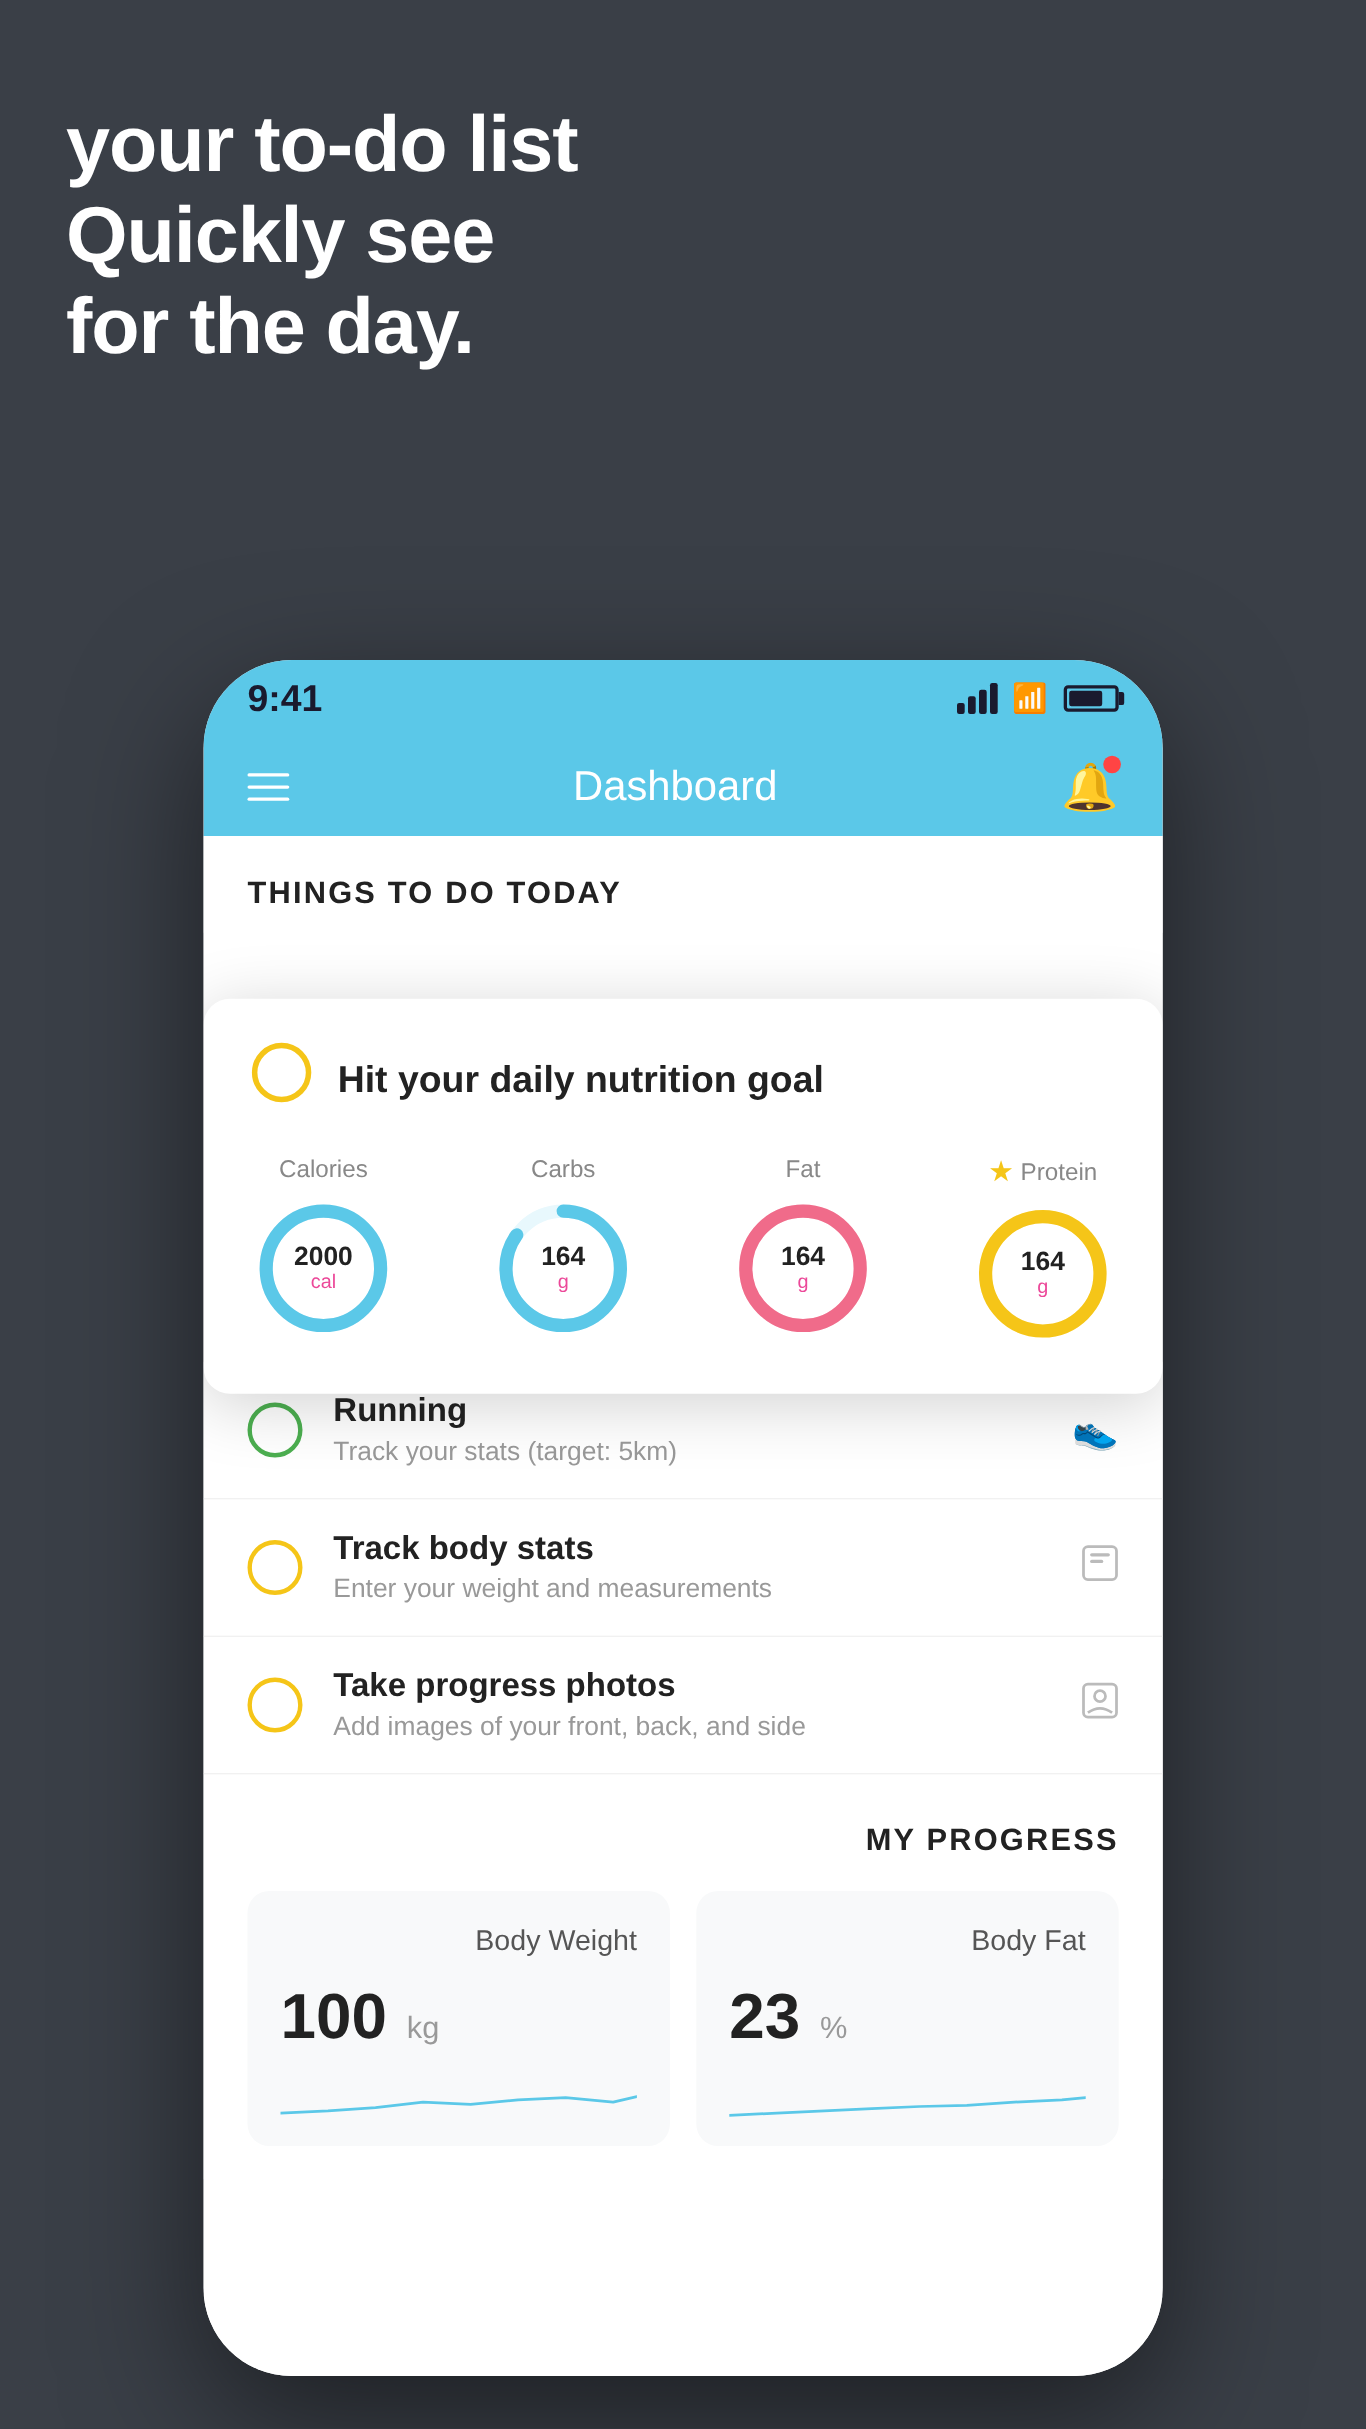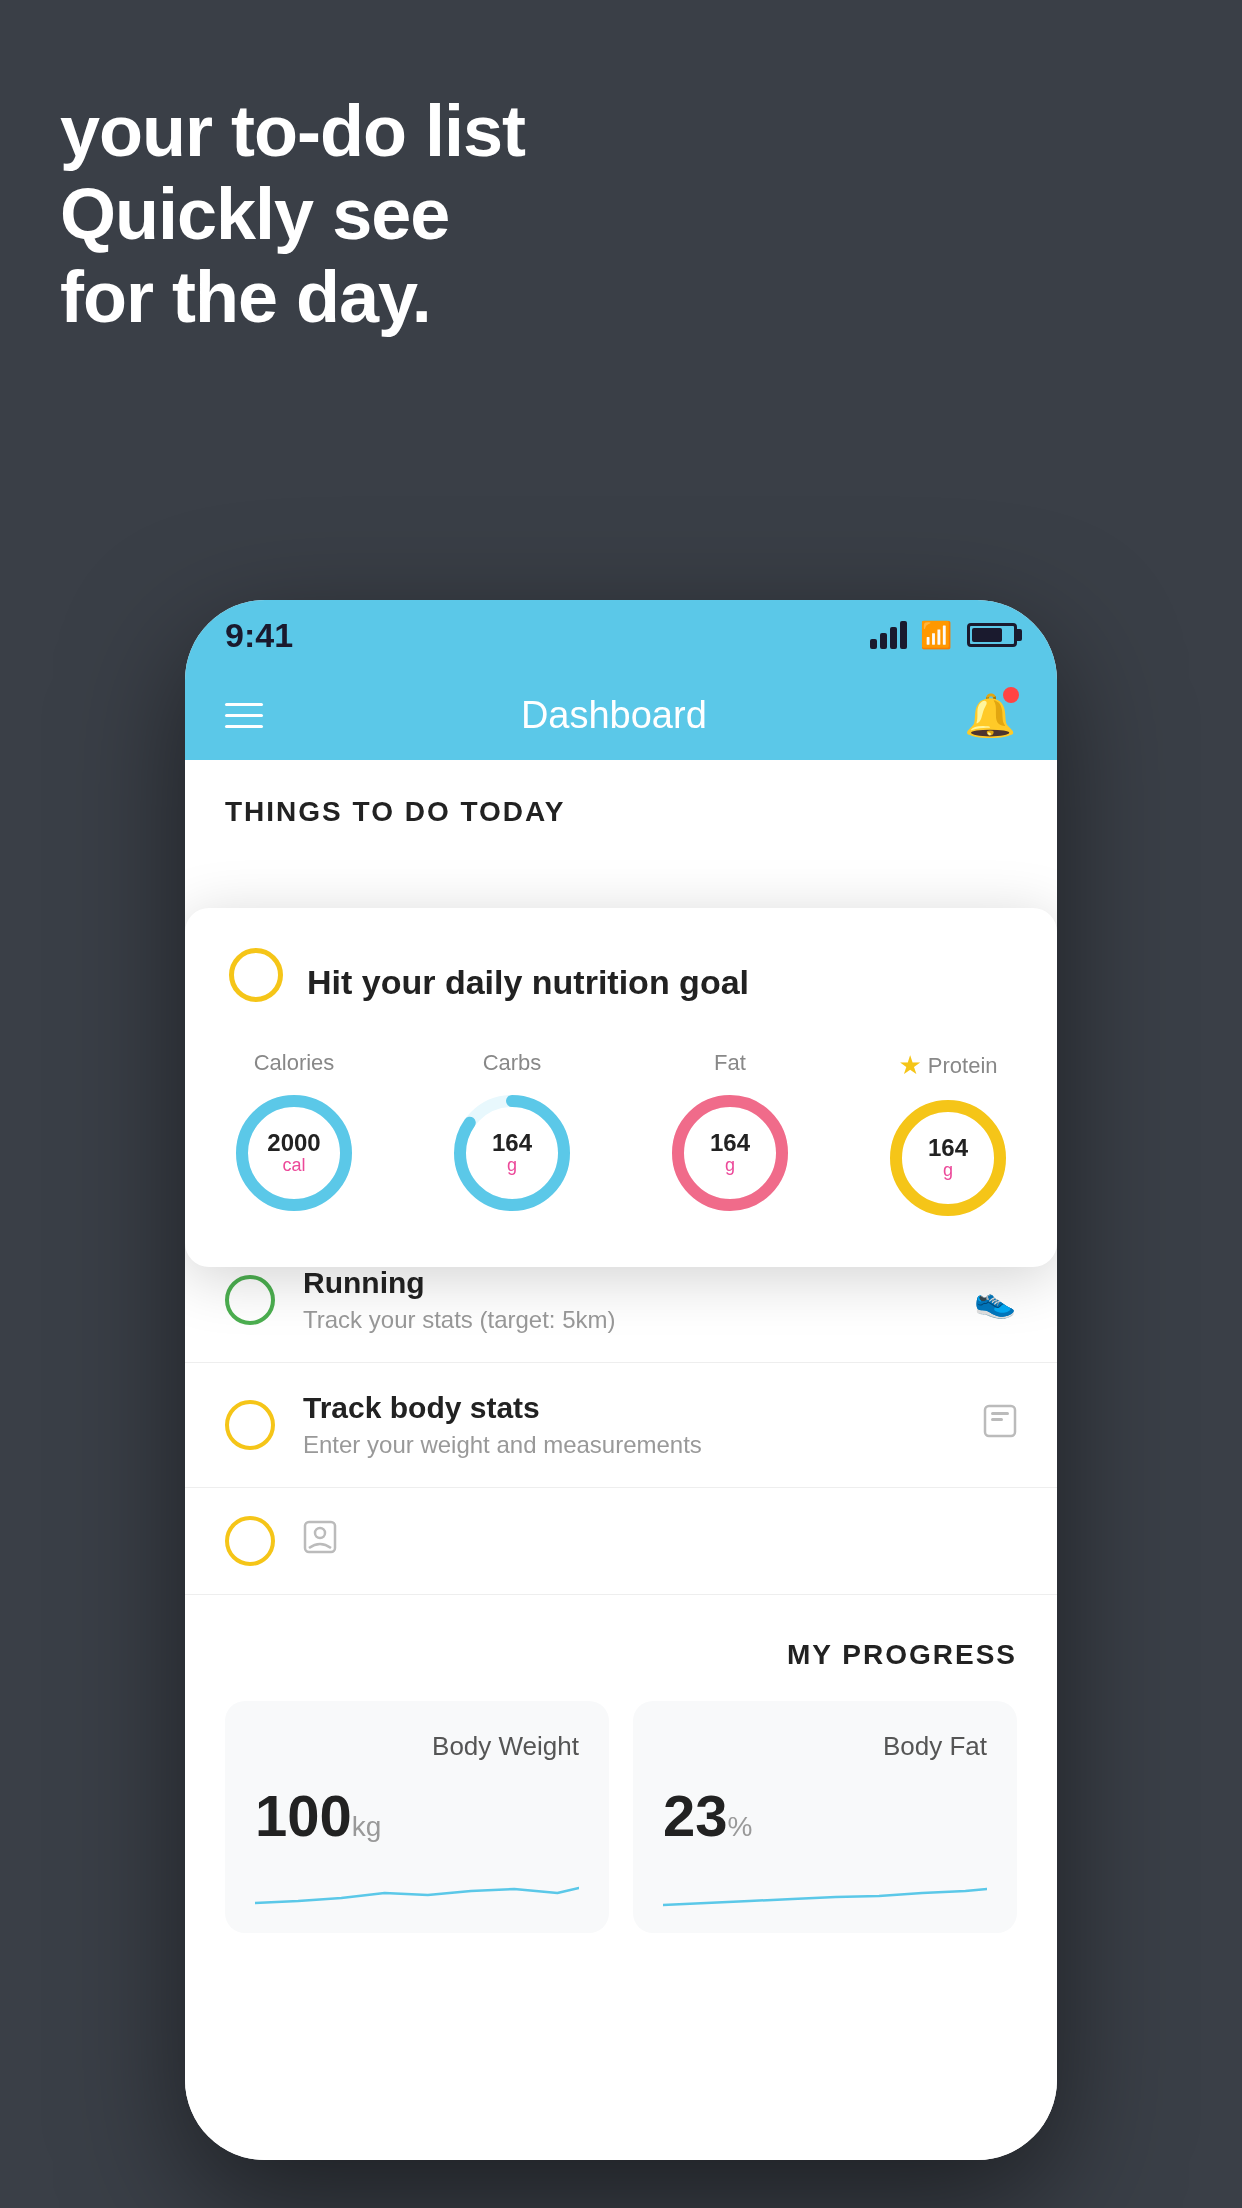--- a/index.html
+++ b/index.html
@@ -359,21 +359,21 @@
     .progress-card-title {
       font-size: 26px;
       color: #555;
       margin-bottom: 20px;
       font-weight: 500;
     }
 
     .progress-card-value {
       display: flex;
       align-items: baseline;
-      gap: 0;
+      gap: 18px;
       margin-bottom: 14px;
     }
 
     .progress-card-number {
       font-size: 58px;
       font-weight: 800;
       color: #222;
     }
 
     .progress-card-unit {
@@ -529,20 +529,24 @@
           <svg width="34" height="34" viewBox="0 0 34 34" fill="none">
             <rect x="2" y="2" width="30" height="30" rx="4" stroke="#bbb" stroke-width="2.5" fill="none"></rect>
             <rect x="8" y="8" width="18" height="3" rx="1.5" fill="#bbb"></rect>
             <rect x="8" y="14" width="12" height="3" rx="1.5" fill="#bbb"></rect>
           </svg>
         </span>
       </div>
 
       <div class="todo-item">
         <div class="todo-circle yellow"></div>
+        <div class="todo-text-wrap">
+          <div class="todo-title">Take progress photos</div>
+          <div class="todo-sub">Add images of your front, back, and side</div>
+        </div>
         <span class="todo-icon">
           <svg width="34" height="34" viewBox="0 0 34 34" fill="none">
             <rect x="2" y="2" width="30" height="30" rx="4" stroke="#bbb" stroke-width="2.5" fill="none"></rect>
             <circle cx="17" cy="13" r="5" stroke="#bbb" stroke-width="2.5" fill="none"></circle>
             <path d="M6 28 Q17 20 28 28" stroke="#bbb" stroke-width="2.5" fill="none"></path>
           </svg>
         </span>
       </div>
 
     </div>

